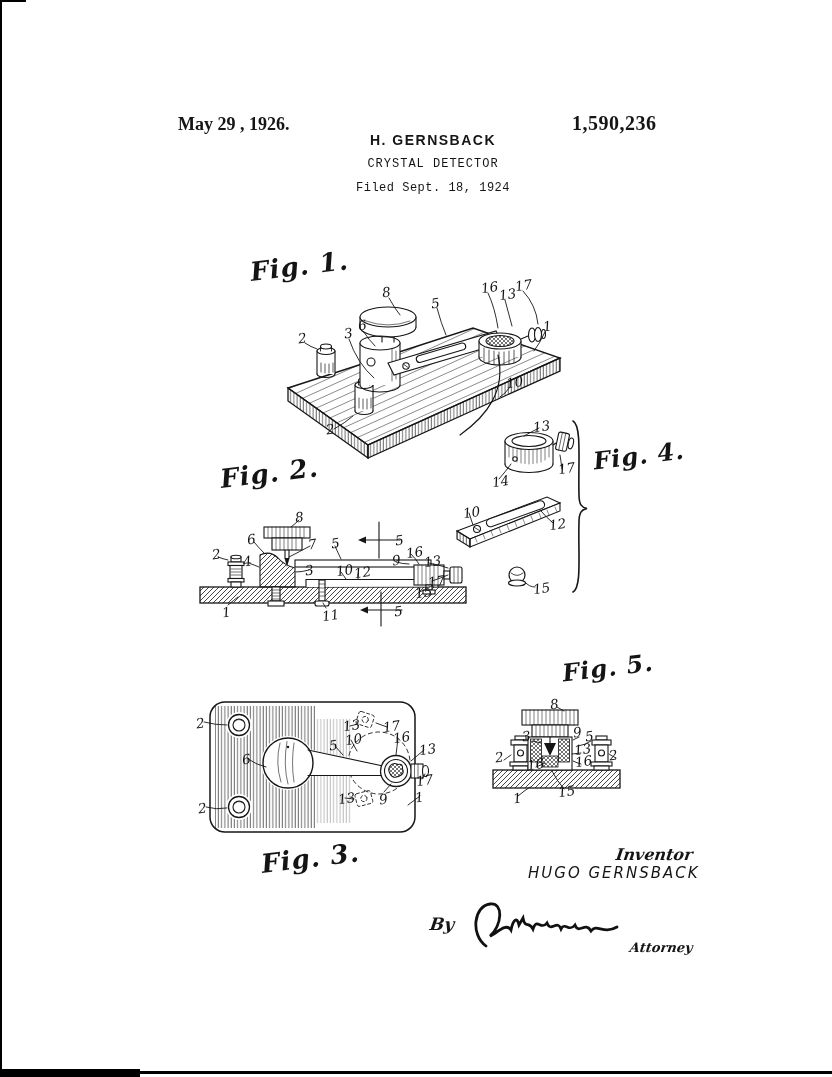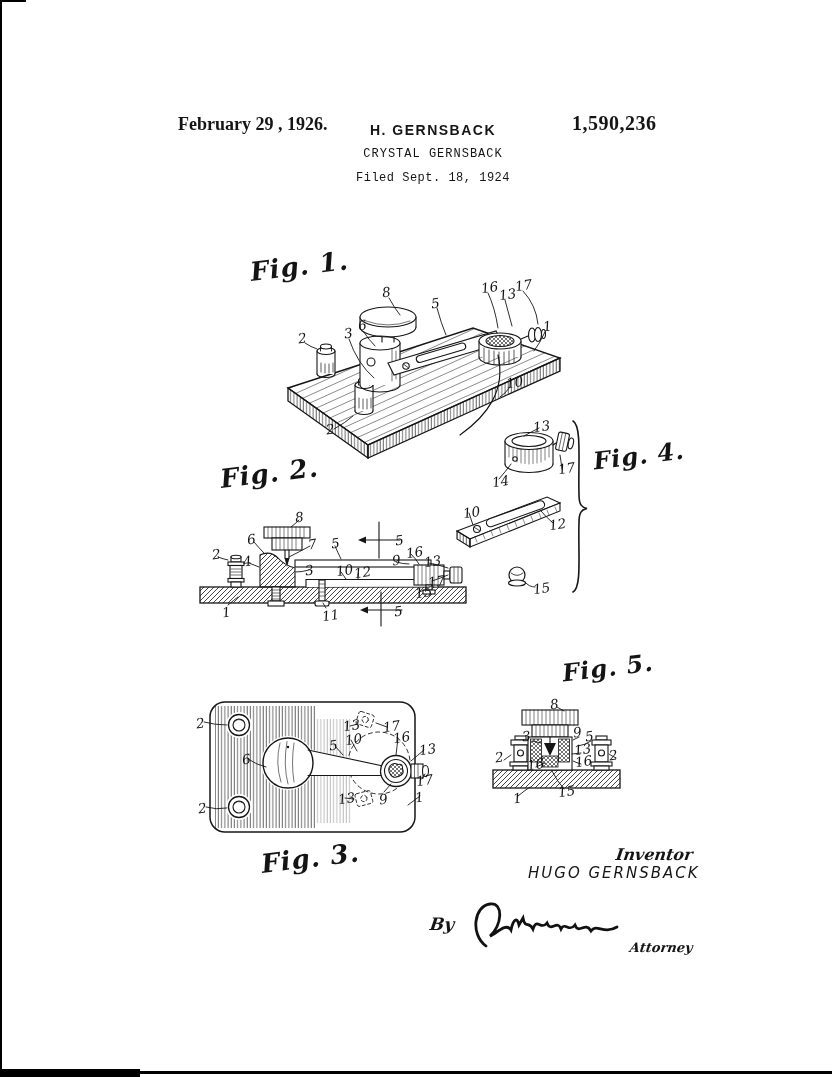--- a/index.html
+++ b/index.html
@@ -9,21 +9,21 @@
     font-family:"Liberation Serif", serif; color:#151515;
   }
   .abs { position:absolute; }
   
   .edge-left   { left:0; top:0; width:2px; height:1077px; background:#000; }
   .edge-top    { left:0; top:0; width:26px; height:2px; background:#000; }
   .edge-bottom-thin  { left:0; bottom:3px; width:832px; height:3px; background:#000; }
   .edge-bottom-thick { left:0; bottom:0; width:140px; height:8px; background:#000; }
   
   .date   { left:178px; top:114px; font:bold 18px "Liberation Serif", serif; }
-  .center-block { left:283px; top:122px; width:300px; text-align:center; }
+  .center-block { left:283px; top:132px; width:300px; text-align:center; }
   .applicant { font:bold 14px "Liberation Sans", sans-serif; letter-spacing:1.5px; margin:0 0 9px 0; }
   .doc-title { font:12px "Liberation Mono", monospace; letter-spacing:1px; margin:0 0 10px 0; }
   .filed     { font:12px "Liberation Mono", monospace; letter-spacing:0.5px; margin:0; }
   .patnum { left:572px; top:112px; font:bold 20px "Liberation Serif", serif; letter-spacing:0.5px;text-align:right; }
   
   .figure { position:absolute; }
   #fig1 { left:248px; top:245px; width:325px; height:215px; }
   #fig2 { left:198px; top:458px; width:280px; height:170px; }
   #fig3 { left:195px; top:695px; width:245px; height:195px; }
   #fig4 { left:443px; top:415px; width:245px; height:190px; }
@@ -68,25 +68,25 @@
         <line x1="1" y1="0" x2="1" y2="7" stroke="#161616" stroke-width="0.7"></line>
       </pattern>
     </defs>
   </svg>
 
   <div class="abs edge-left"></div>
   <div class="abs edge-top"></div>
   <div class="abs edge-bottom-thin"></div>
   <div class="abs edge-bottom-thick"></div>
 
-  <div class="abs date">February 29 , 1926.</div>
+  <div class="abs date">May 29 , 1926.</div>
   <div class="abs patnum">1,590,236</div>
   <div class="abs center-block">
     <p class="applicant">H. GERNSBACK</p>
-    <p class="doc-title">CRYSTAL GERNSBACK</p>
+    <p class="doc-title">CRYSTAL DETECTOR</p>
     <p class="filed">Filed Sept. 18, 1924</p>
   </div>
 
   <div class="figure" id="fig1">
     <svg class="fig-svg" width="325" height="215" viewBox="0 0 325 215">
       <defs>
           <clipPath id="f1top">
             <polygon points="40,143 225,83 312,113 120,200"></polygon>
           </clipPath>
         </defs>

